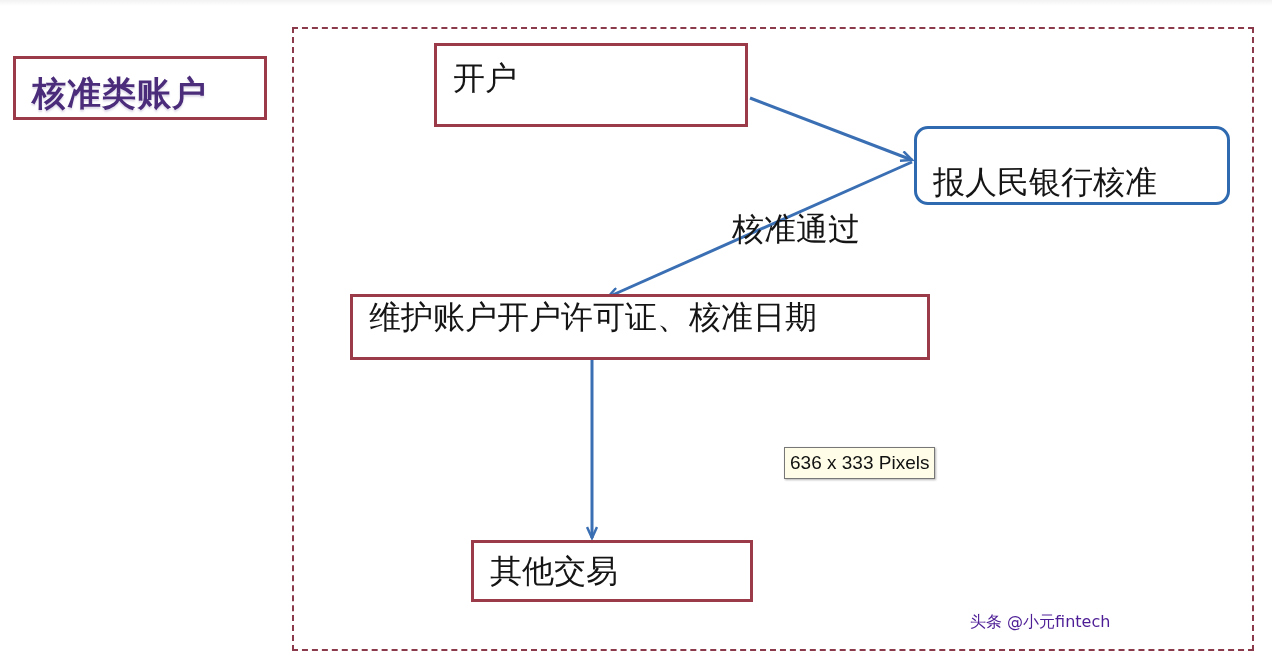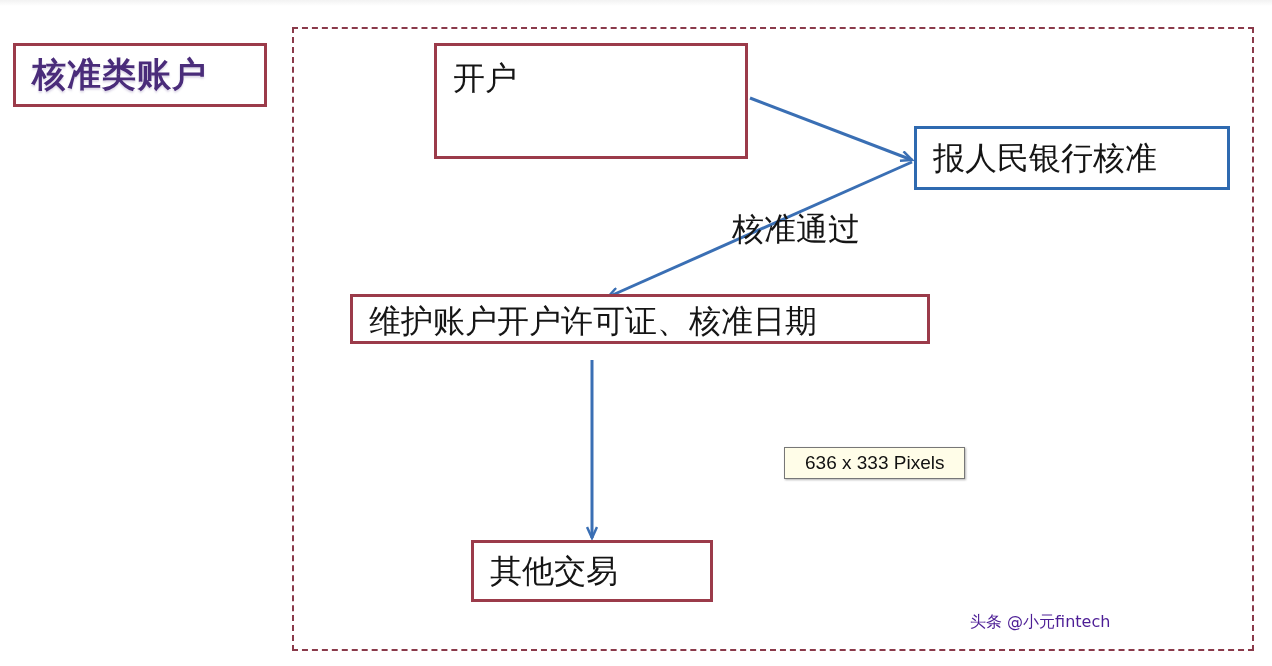--- a/index.html
+++ b/index.html
@@ -13,52 +13,52 @@
       position: absolute; left: 0; top: 0; width: 1272px; height: 6px;
       background: linear-gradient(#f2f2f2, #ffffff);
     }
     .frame {
       position: absolute; left: 292px; top: 27px; width: 962px; height: 624px;
       border: 2px dashed #8a3a4a;
       border-style: dashed;
       box-sizing: border-box;
     }
     .title-box {
-      position: absolute; left: 13px; top: 43px; width: 254px; height: 64px;
+      position: absolute; left: 13px; top: 56px; width: 254px; height: 64px;
       border: 3px solid #9b3b4a; box-sizing: border-box;
-      display: flex; align-items: center; padding-left: 16px;
+      display: flex; align-items: flex-end; padding-left: 16px;
       font-size: 34px; font-weight: bold; color: #4a2c7a;
       letter-spacing: 1px;
       text-shadow: 0 2px 2px rgba(120, 100, 160, 0.25);
     }
     .node {
       position: absolute; box-sizing: border-box; background: #fff;
       border: 3px solid #9b3b4a;
       font-size: 32px; line-height: 40px; color: #151515;
       padding-left: 16px;
     }
     .node.blue { border-color: #2f6ab0; }
-    #node-open { left: 434px; top: 43px; width: 314px; height: 116px; padding-top: 12px; }
-    #node-pboc { left: 914px; top: 126px; width: 316px; height: 64px; display: flex; align-items: center; }
-    #node-maintain { left: 350px; top: 294px; width: 580px; height: 50px; display: flex; align-items: flex-end; }
-    #node-other { left: 471px; top: 540px; width: 242px; height: 62px; display: flex; align-items: center; }
+    #node-open { left: 434px; top: 43px; width: 314px; height: 84px; padding-top: 12px; }
+    #node-pboc { left: 914px; top: 126px; width: 316px; height: 79px; display: flex; align-items: flex-end; border-radius: 14px; }
+    #node-maintain { left: 350px; top: 294px; width: 580px; height: 66px; display: flex; align-items: flex-start; }
+    #node-other { left: 471px; top: 540px; width: 282px; height: 62px; display: flex; align-items: center; }
     .line-label {
       position: absolute; font-size: 32px; color: #151515;
     }
     #label-approved { left: 732px; top: 208px; }
     .note {
       position: absolute; left: 670px; top: 414px; width: 500px;
       font-size: 32px; line-height: 44px; color: #151515;
     }
     .note b { font-weight: bold; }
     .tooltip {
       position: absolute; left: 784px; top: 447px;
       background: #fffde8; border: 1px solid #777;
       font-family: "Liberation Sans", sans-serif; font-size: 19px;
-      padding: 4px 20px; color: #111;
+      padding: 4px 5px; color: #111;
       box-shadow: 1px 1px 2px rgba(0,0,0,0.3);
     }
     .watermark {
       position: absolute; left: 970px; top: 612px;
       font-size: 16px; color: #4c1d95;
       text-shadow: 1px 1px 0 #fff, -1px -1px 0 #fff, 1px -1px 0 #fff, -1px 1px 0 #fff;
     }
     svg.arrows { position: absolute; left: 0; top: 0; }
   </style>
 </head>

